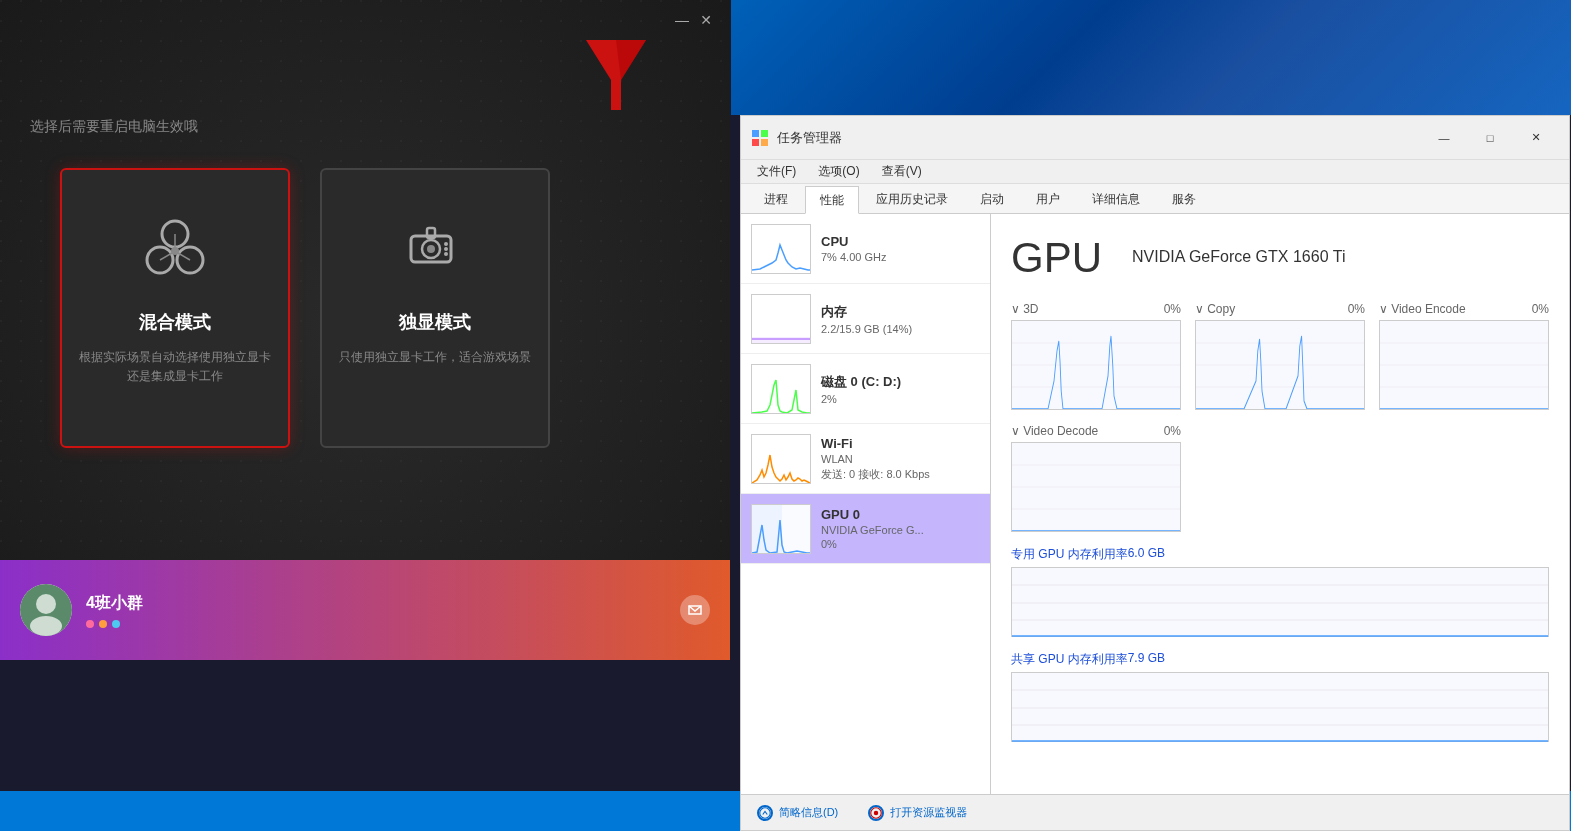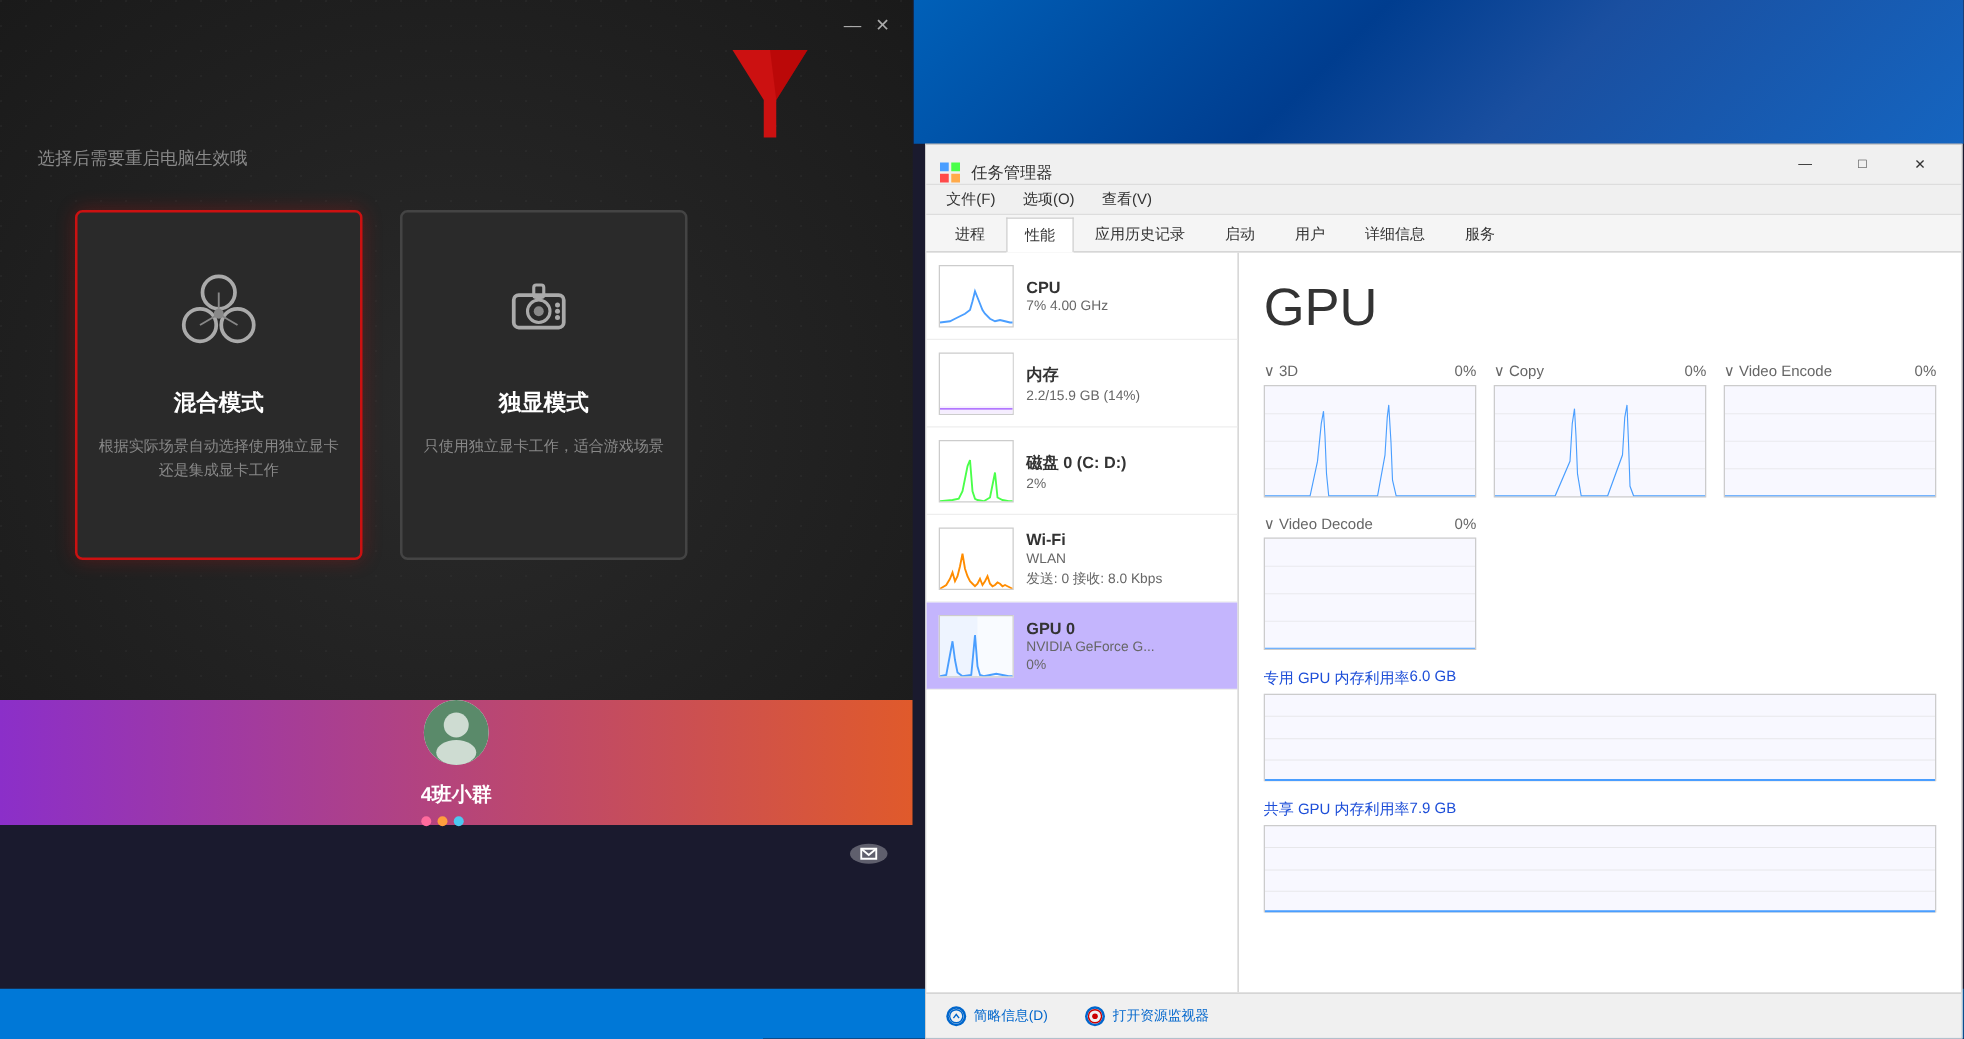--- a/index.html
+++ b/index.html
@@ -124,21 +124,20 @@
     .chat-bar {
       position: absolute;
       bottom: 0; left: 0;
       width: 730px;
       height: 100px;
       background: linear-gradient(90deg, #8b2fc9, #e05a2b);
       display: flex;
       align-items: center;
       gap: 14px;
       padding: 0 20px;
-      flex-direction: column;
     }
 
     .avatar {
       width: 52px;
       height: 52px;
       border-radius: 50%;
       background: #ccc;
       overflow: hidden;
       flex-shrink: 0;
     }
@@ -189,24 +188,24 @@
       width: 830px;
       height: 716px;
       background: white;
       border: 1px solid #ccc;
       z-index: 20;
       display: flex;
       flex-direction: column;
     }
 
     .tm-titlebar {
-      height: 32px;
+      height: 44px;
       background: #f0f0f0;
       display: flex;
-      align-items: flex-end;
+      align-items: center;
       padding: 0 10px;
       border-bottom: 1px solid #ddd;
       flex-shrink: 0;
     }
 
     .tm-title-icon {
       width: 18px; height: 18px;
       margin-right: 8px;
       flex-shrink: 0;
     }
@@ -665,20 +664,21 @@
           <div class="tm-sidebar-detail">0%</div>
         </div>
       </div>
 
     </div>
 
     <div class="tm-content">
 
       <div class="tm-gpu-header">
         <div class="tm-gpu-title">GPU</div>
+        <div class="tm-gpu-model">NVIDIA GeForce GTX 1660 Ti</div>
       </div>
 
       <div class="tm-charts-grid">
 
         <div class="tm-chart-section">
           <div class="tm-chart-label">
             <span>∨ <span>3D</span></span>
             <span>0%</span>
           </div>
           <div class="tm-chart-box">

